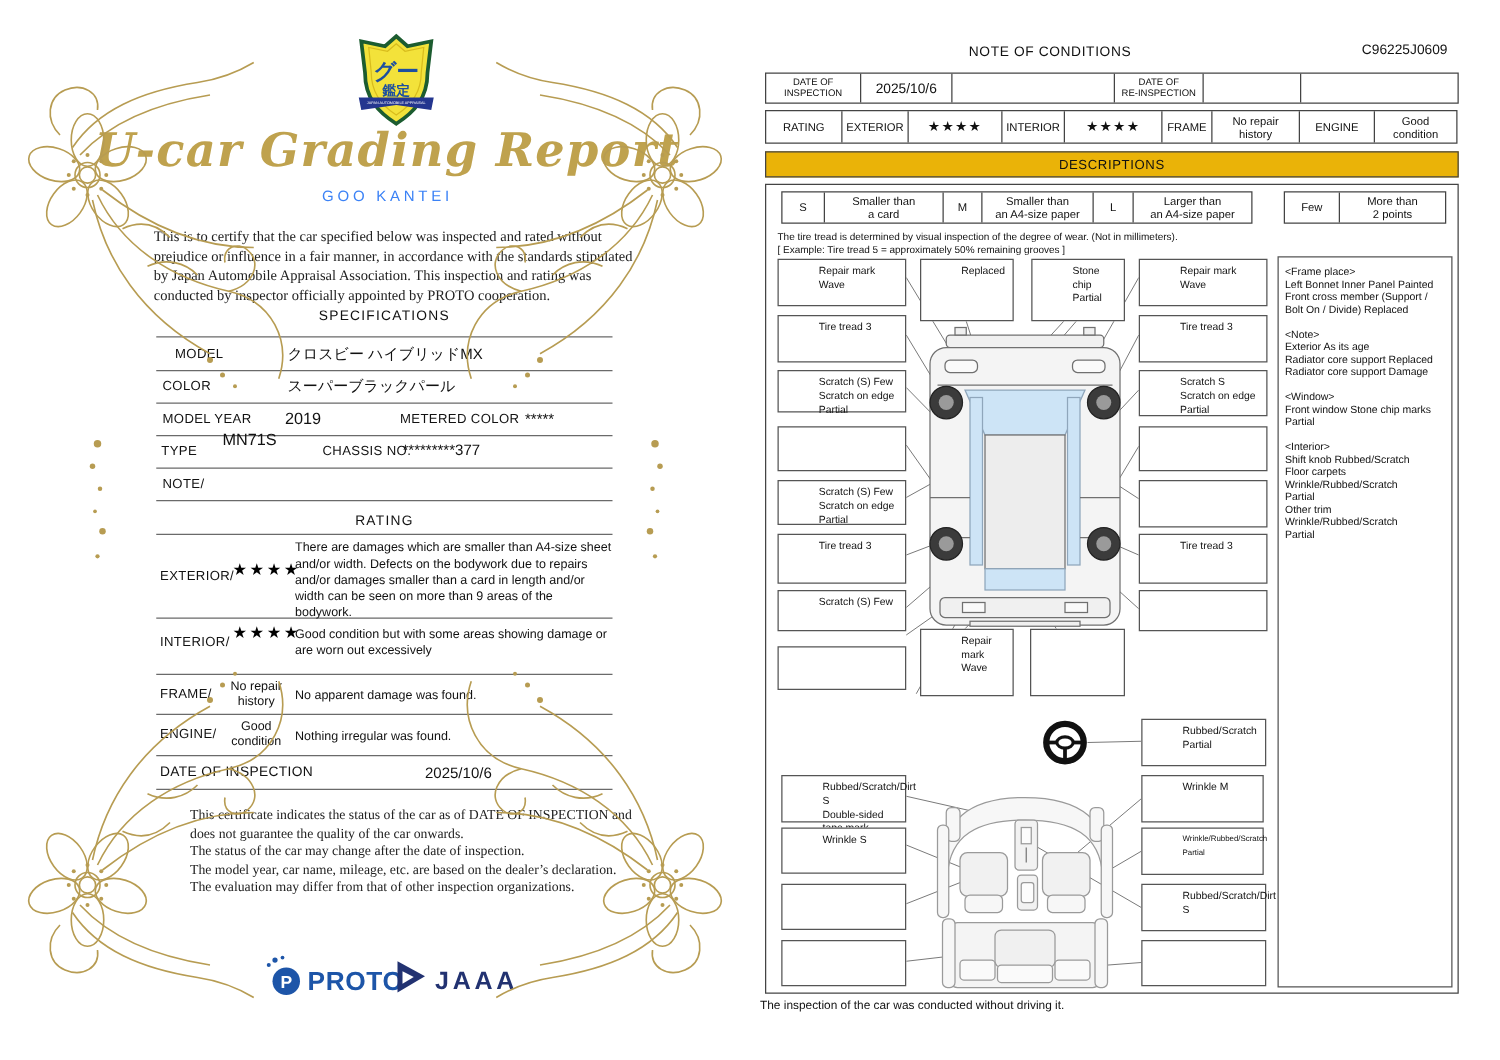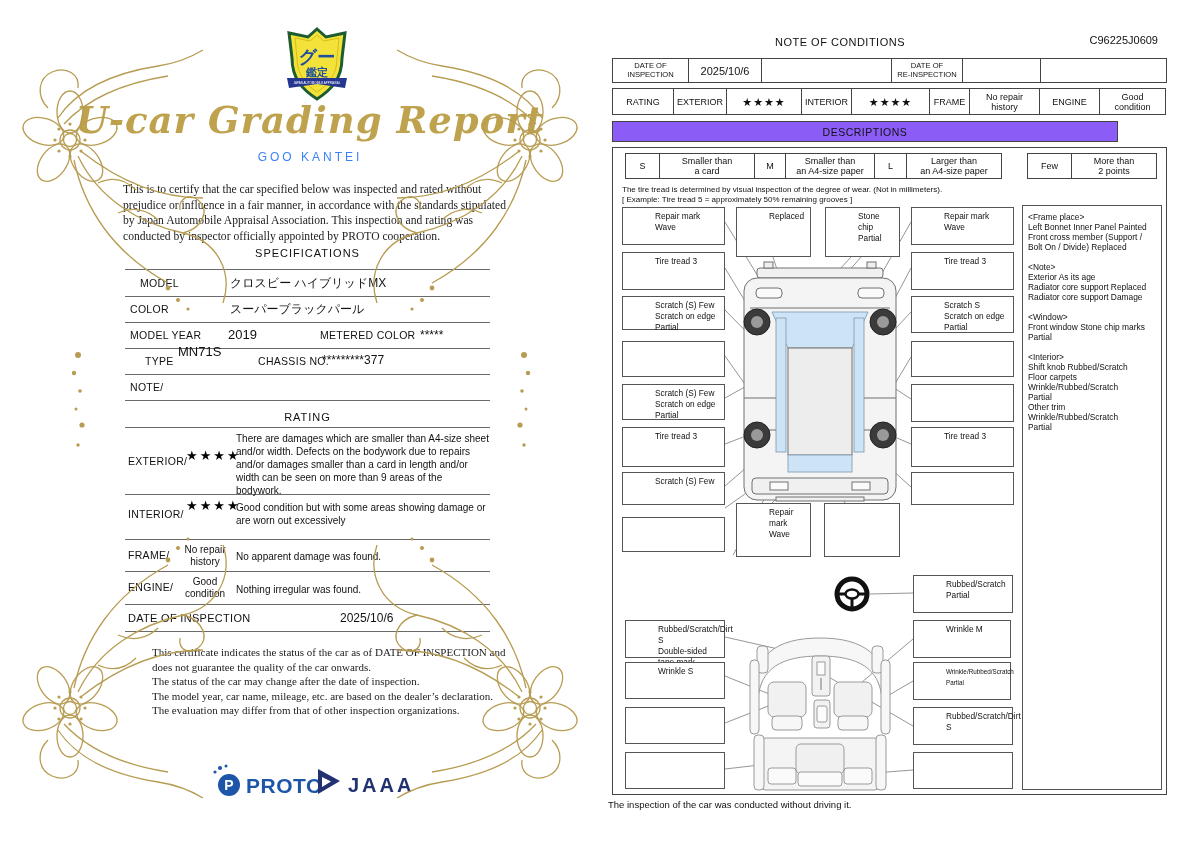--- a/index.html
+++ b/index.html
@@ -47,23 +47,23 @@
   .tbl .cell{
     border-left:1px solid #444;display:flex;align-items:center;justify-content:center;
     text-align:center;font-size:9px;line-height:10px;white-space:pre-line;box-sizing:border-box;
   }
   .tbl .cell:first-child{border-left:none;}
   .cell.small{font-size:7.6px;line-height:8.6px;}
   .cell.big{font-size:11px;}
   .cell.starcell{font-size:11px;letter-spacing:1px;}
   .frame-box{position:absolute;border:1px solid #444;box-sizing:border-box;background:#fff;}
   .desc-head{
-    position:absolute;left:612px;top:121px;width:506px;height:21px;
+    position:absolute;left:612px;top:121px;width:555px;height:21px;
     border:1px solid #444;box-sizing:border-box;display:flex;align-items:center;justify-content:center;
-    font-size:10.5px;letter-spacing:.5px;background:#8b5cf6;
+    font-size:10.5px;letter-spacing:.5px;background:#eab308;
   }
   .tread-note{position:absolute;left:622px;top:185px;width:390px;font-size:8px;line-height:10px;color:#111;white-space:pre-line;}
   .lbox{
     position:absolute;border:1px solid #555;background:#fff;z-index:3;
     font-size:8.3px;line-height:11px;padding:3px 4px;color:#111;box-sizing:border-box;
   }
   .lbox .ln{display:block;white-space:pre-line;padding-left:28px;}
   .lbox.tiny{font-size:6.3px;}
   .side-panel{
     position:absolute;left:1022px;top:205px;width:140px;height:585px;
@@ -151,21 +151,21 @@
 <div class="hline" style="top:400px"></div>
 
 <div class="abs lab" style="left:140px;top:277px">MODEL</div>
 <div class="abs val" style="left:230px;top:275px">クロスビー ハイブリッドMX</div>
 <div class="abs lab" style="left:130px;top:303px">COLOR</div>
 <div class="abs val" style="left:230px;top:301px">スーパーブラックパール</div>
 <div class="abs lab" style="left:130px;top:329px">MODEL YEAR</div>
 <div class="abs val" style="left:228px;top:327px;font-size:13px">2019</div>
 <div class="abs lab" style="left:320px;top:329px">METERED COLOR</div>
 <div class="abs val" style="left:420px;top:328px">*****</div>
-<div class="abs lab" style="left:145px;top:355px">TYPE</div>
+<div class="abs lab" style="left:129px;top:355px">TYPE</div>
 <div class="abs val" style="left:178px;top:344px;font-size:13px">MN71S</div>
 <div class="abs lab" style="left:258px;top:355px">CHASSIS NO.</div>
 <div class="abs val" style="left:322px;top:353px">*********377</div>
 <div class="abs lab" style="left:130px;top:381px">NOTE/</div>
 
 <div class="sec-head" style="top:411px">RATING</div>
 <div class="hline" style="top:427px"></div>
 <div class="hline" style="top:494px"></div>
 <div class="hline" style="top:539px"></div>
 <div class="hline" style="top:571px"></div>

